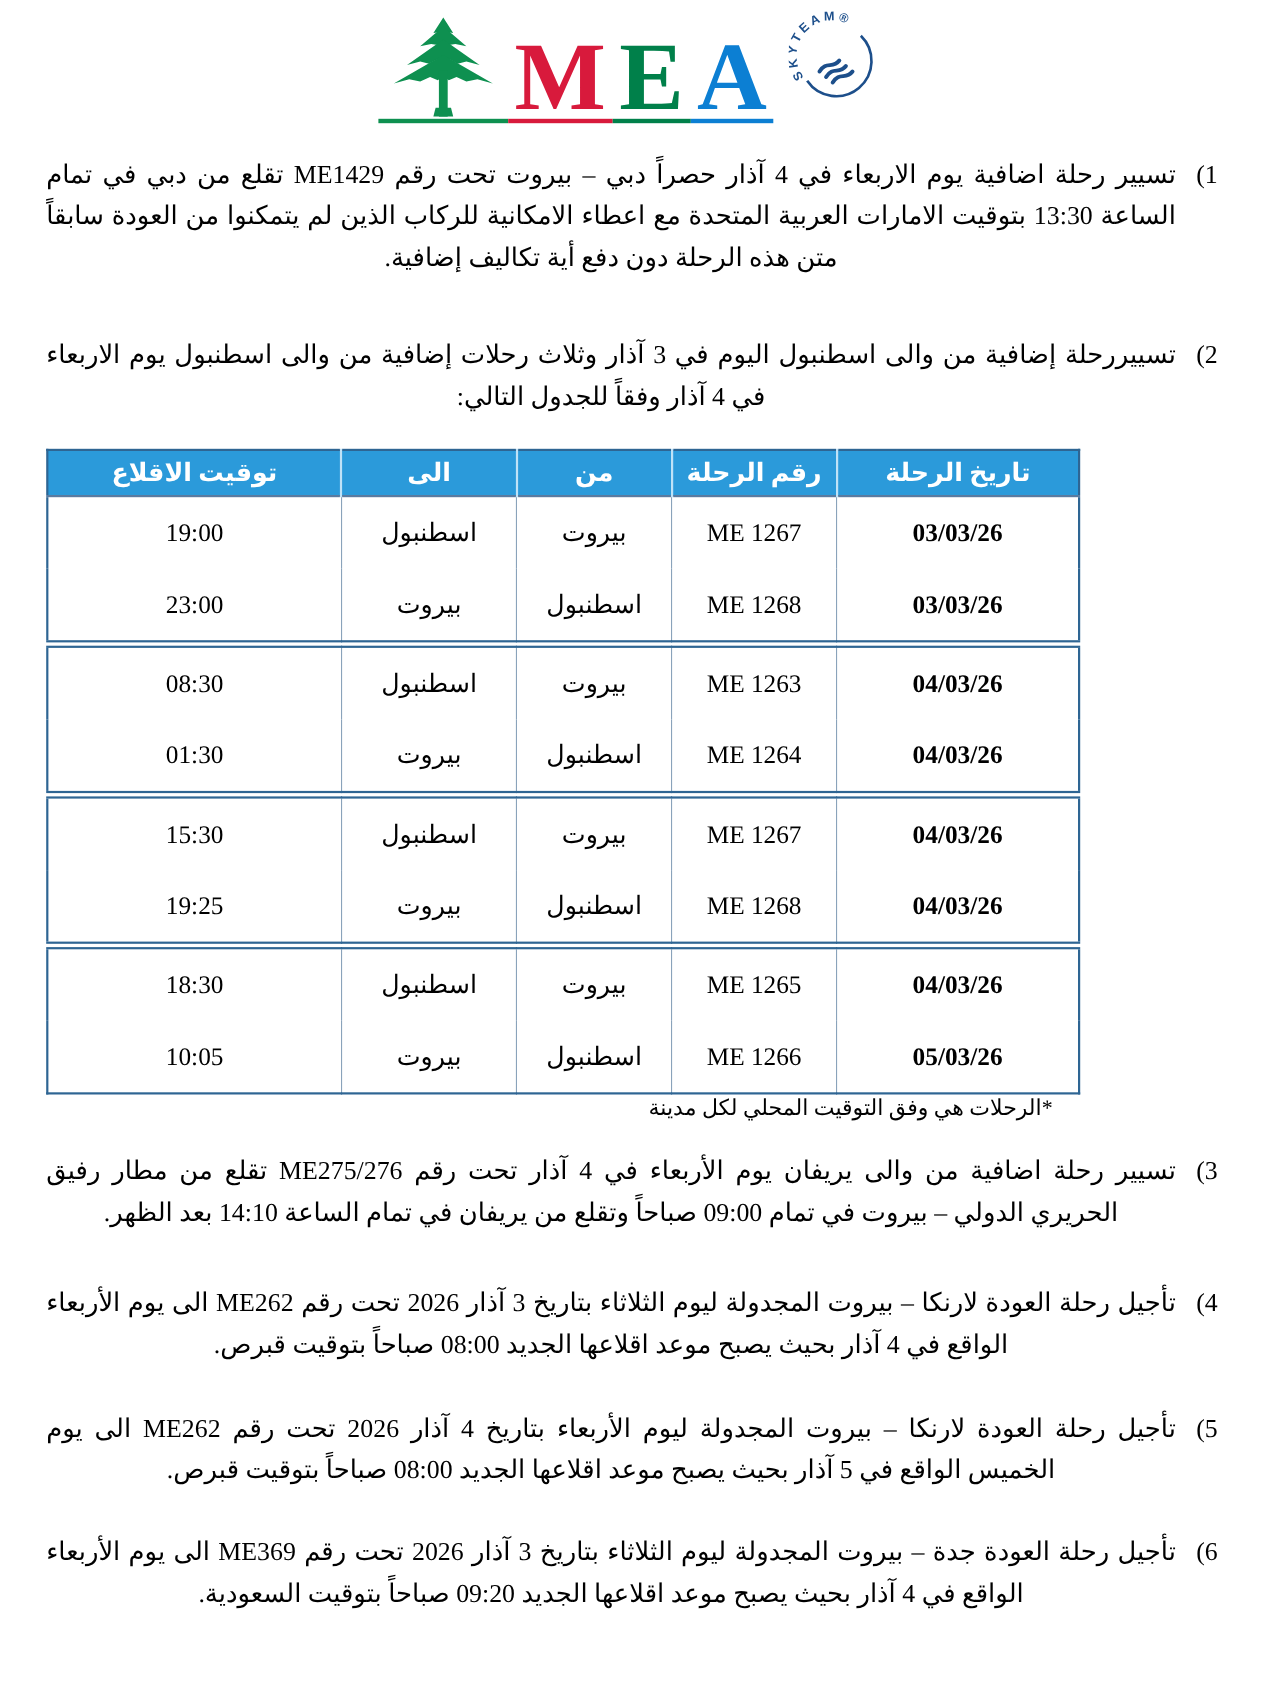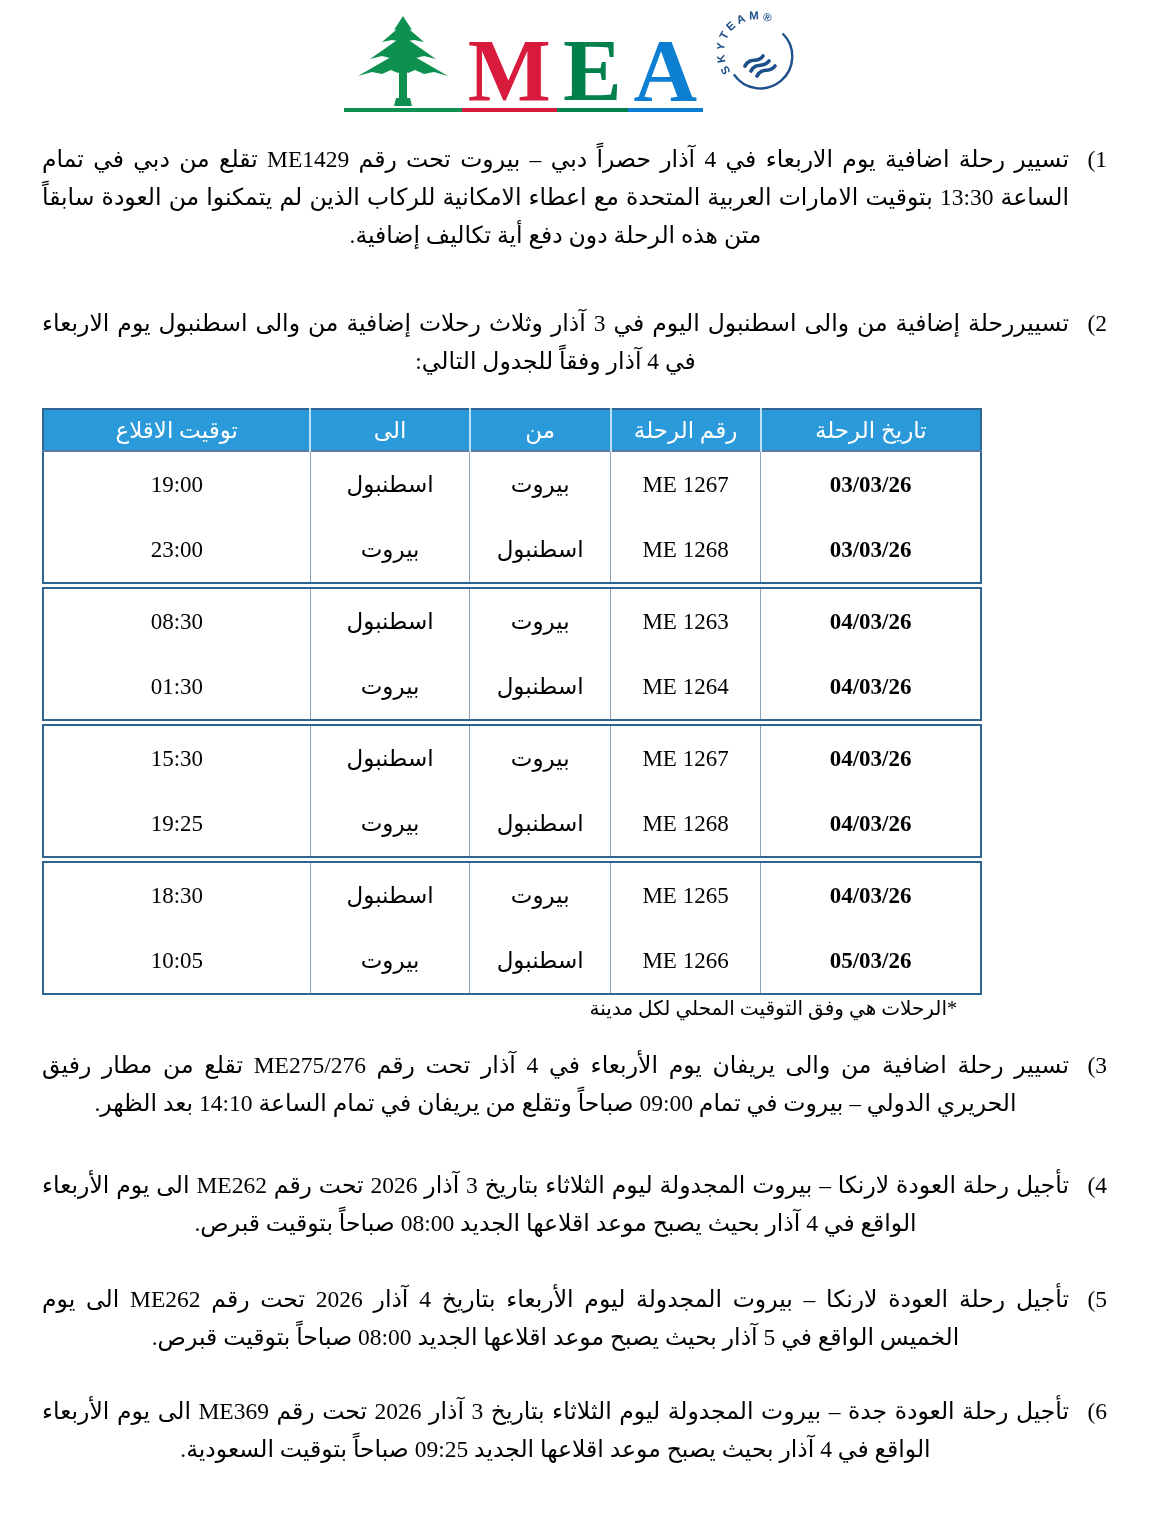--- a/index.html
+++ b/index.html
@@ -84,21 +84,21 @@
   table.flights {
     direction: rtl;
     width: 940px;
     border-collapse: collapse;
     border: 2px solid #2e6593;
     table-layout: fixed;
   }
   table.flights thead th {
     background: #2b9ada;
     color: #ffffff;
-    font-weight: normal;
+    font-weight: bold;
     font-size: 23px;
     height: 40px;
     border-left: 2px solid #bfe2f7;
     padding: 0 4px;
   }
   table.flights thead th:last-child { border-left: none; }
   table.flights thead { border-bottom: 2px solid #5a7ba0; }
   table.flights tbody { border-top: 7px double #2e6593; }
   table.flights tbody:first-of-type { border-top: none; }
   table.flights td {
@@ -274,16 +274,16 @@
     <div class="txt">تأجيل رحلة العودة لارنكا – بيروت المجدولة ليوم الثلاثاء بتاريخ 3 آذار 2026 تحت رقم ME262 الى يوم الأربعاء الواقع في 4 آذار بحيث يصبح موعد اقلاعها الجديد 08:00 صباحاً بتوقيت قبرص.</div>
   </div>
 
   <div class="item" id="item-5">
     <span class="num">5)</span>
     <div class="txt">تأجيل رحلة العودة لارنكا – بيروت المجدولة ليوم الأربعاء بتاريخ 4 آذار 2026 تحت رقم ME262 الى يوم الخميس الواقع في 5 آذار بحيث يصبح موعد اقلاعها الجديد 08:00 صباحاً بتوقيت قبرص.</div>
   </div>
 
   <div class="item" id="item-6">
     <span class="num">6)</span>
-    <div class="txt">تأجيل رحلة العودة جدة – بيروت المجدولة ليوم الثلاثاء بتاريخ 3 آذار 2026 تحت رقم ME369 الى يوم الأربعاء الواقع في 4 آذار بحيث يصبح موعد اقلاعها الجديد 09:25 صباحاً بتوقيت السعودية.</div>
+    <div class="txt">تأجيل رحلة العودة جدة – بيروت المجدولة ليوم الثلاثاء بتاريخ 3 آذار 2026 تحت رقم ME369 الى يوم الأربعاء الواقع في 4 آذار بحيث يصبح موعد اقلاعها الجديد 09:20 صباحاً بتوقيت السعودية.</div>
   </div>
 
 </div>
 
 </body></html>

